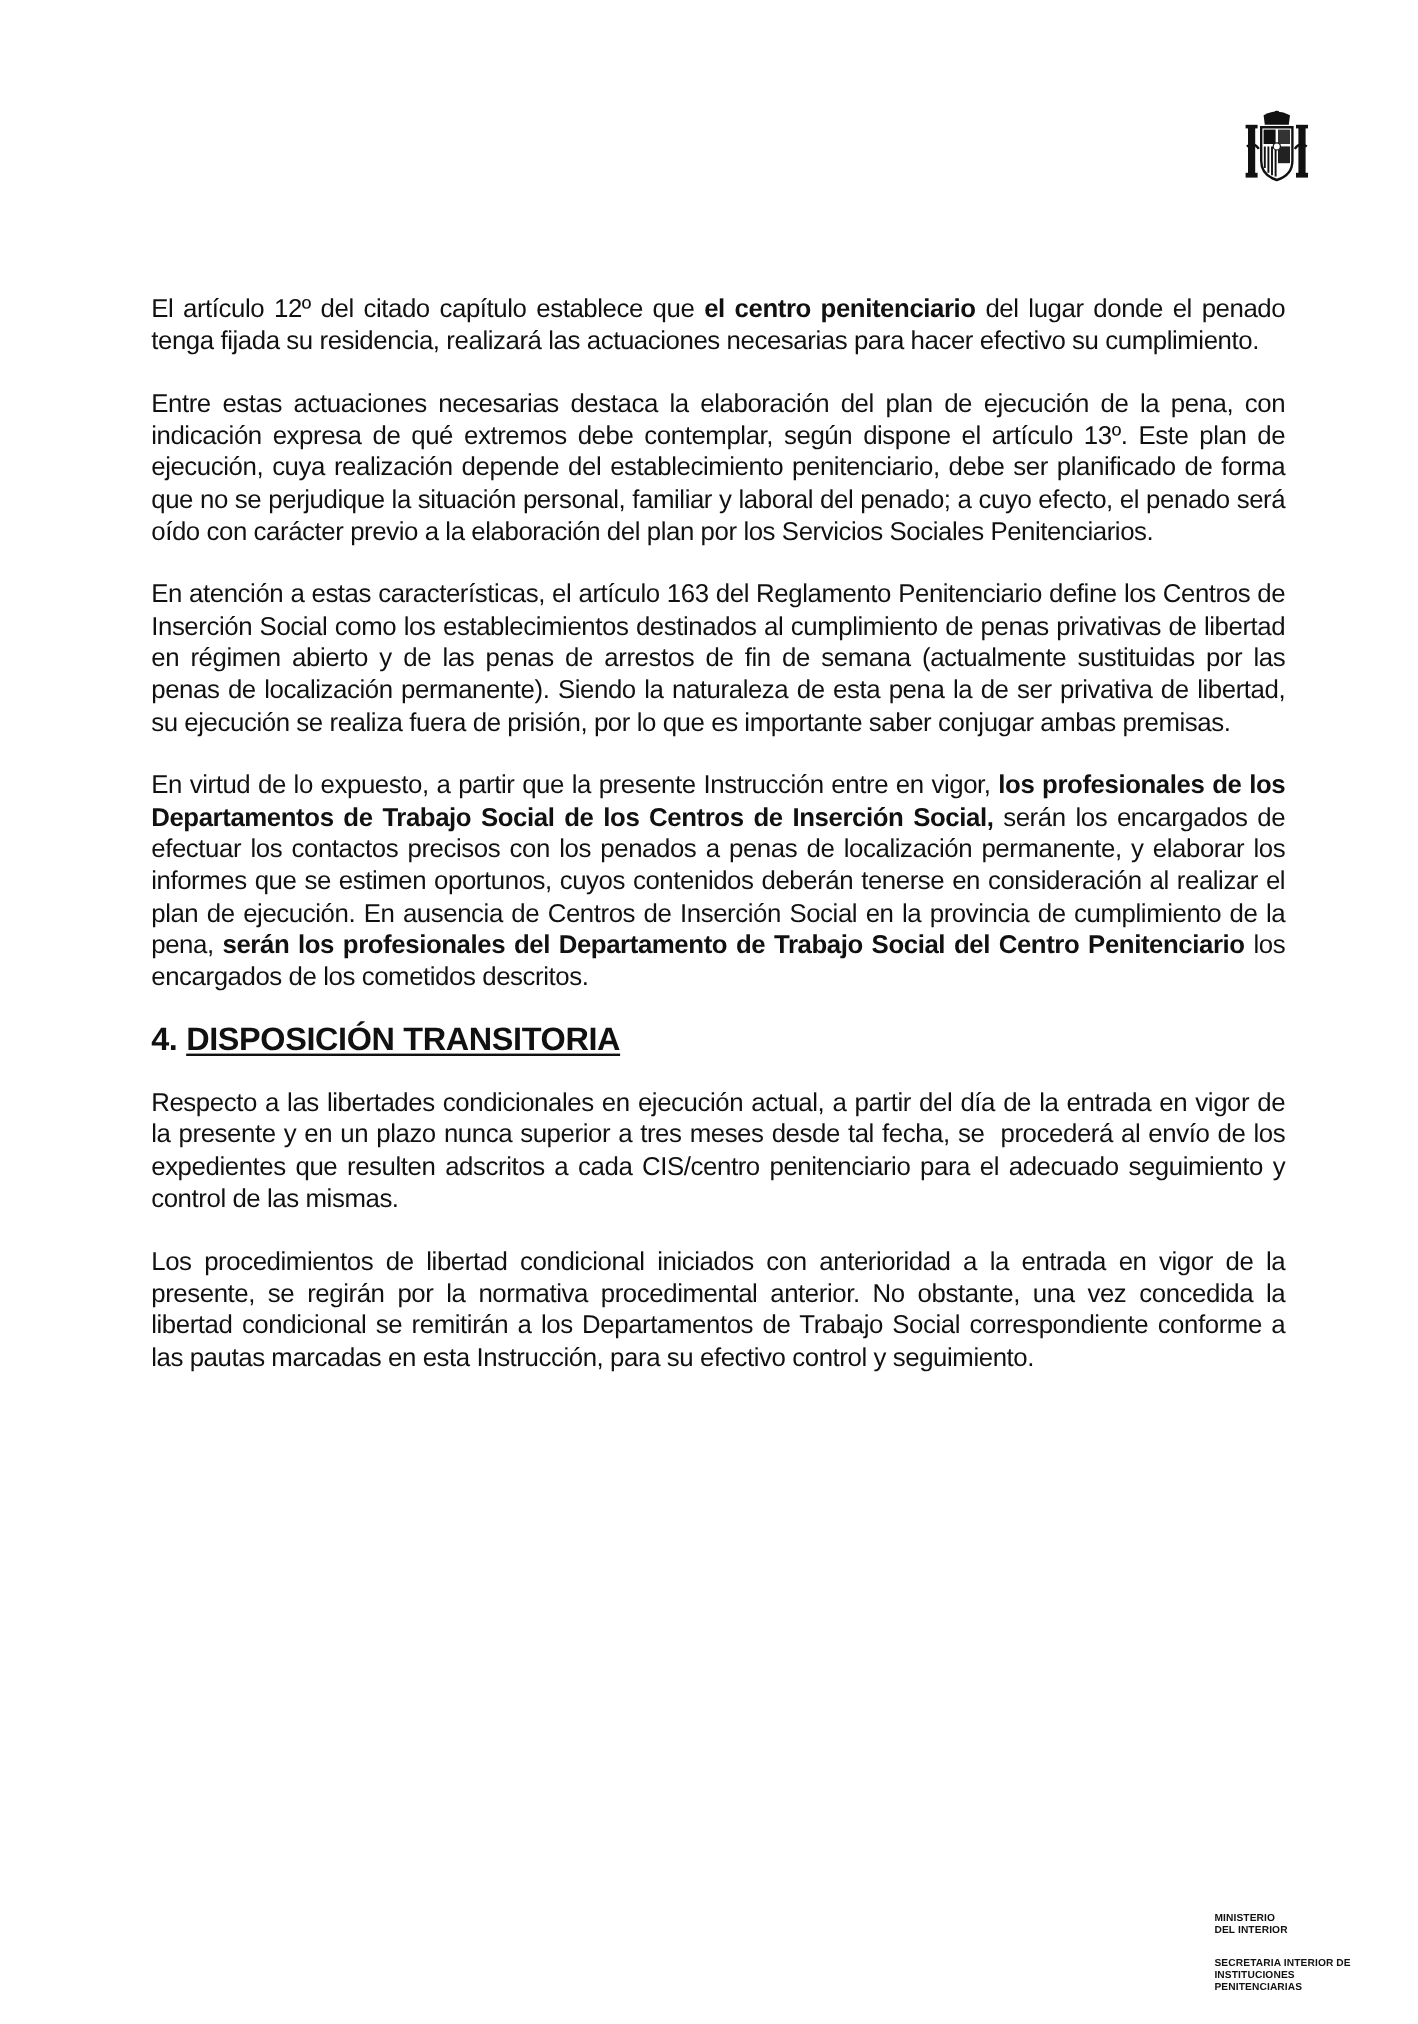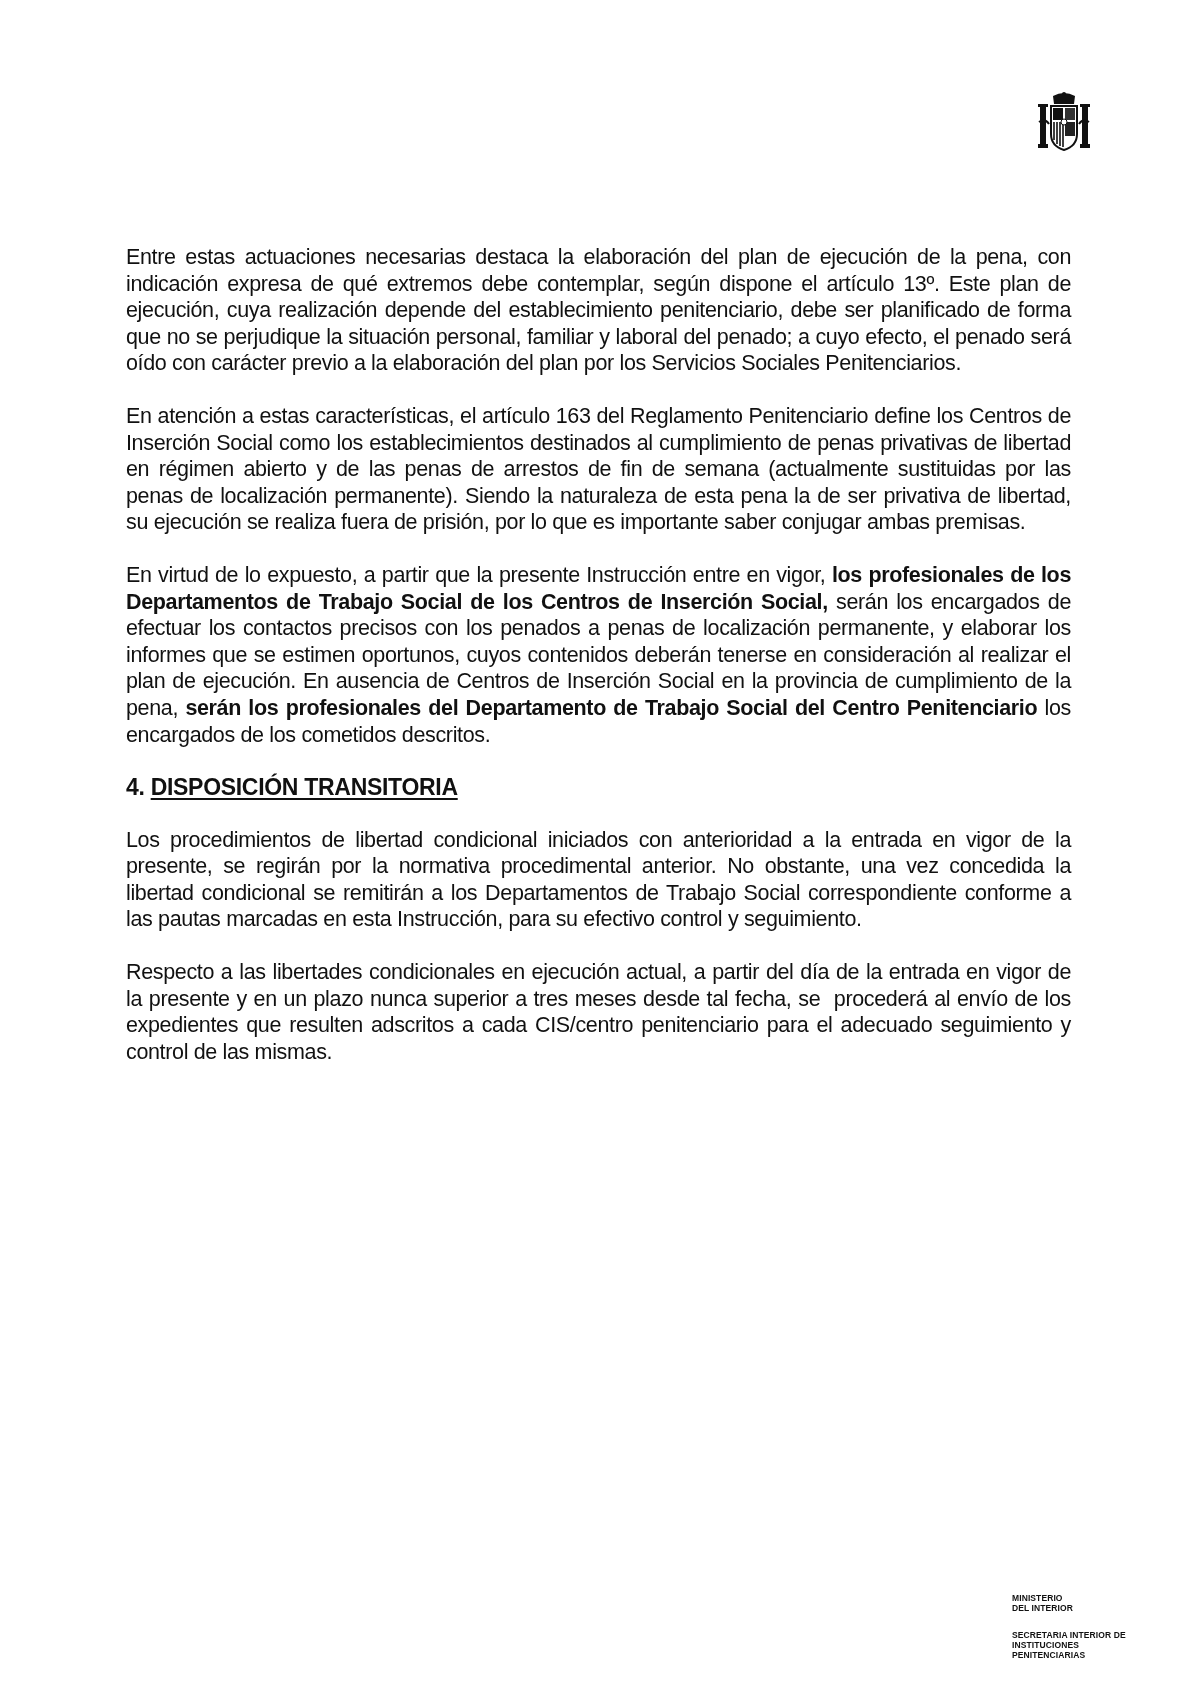--- a/index.html
+++ b/index.html
@@ -12,21 +12,21 @@
   }
   .content {
     position: absolute; left: 126px; top: 244px; width: 945px;
     font-size: 21.5px; line-height: 26.6px; letter-spacing: -0.35px;
   }
   .content p {
     margin: 0 0 26px 0; text-align: justify;
   }
   .content b { font-weight: bold; }
   .heading {
-    font-weight: bold; font-size: 23px; margin: 0 0 26px 0; letter-spacing: -0.3px;
+    font-weight: bold; font-size: 27px; margin: 0 0 26px 0; letter-spacing: -0.3px;
   }
   .heading .u { text-decoration: underline; text-decoration-thickness: 2px; text-underline-offset: 3px; }
   .footer {
     position: absolute; left: 1012px; top: 1593px; width: 180px;
     font-family: "Liberation Sans", sans-serif; font-weight: bold;
     font-size: 8.5px; line-height: 10px; color: #111; letter-spacing: 0.1px;
   }
   .footer .block { margin-bottom: 17px; }
 </style>
 </head>
@@ -50,31 +50,34 @@
     <path d="M14 14 H40 V42 Q40 54 27 58 Q14 54 14 42 Z" fill="#fff" stroke="#111" stroke-width="2"></path>
     <rect x="16" y="16" width="10" height="12" fill="#111"></rect>
     <rect x="28" y="16" width="10" height="12" fill="#333"></rect>
     <path d="M17 30 V48 M20 30 V52 M23 30 V54 M26 30 V55" stroke="#111" stroke-width="1.6"></path>
     <rect x="28" y="30" width="10" height="14" fill="#222"></rect>
     <circle cx="27" cy="30" r="3" fill="#fff" stroke="#111" stroke-width="1"></circle>
   </svg>
 </div>
 
 <div class="content">
+  <p>
+    <span>El artículo 12º del citado capítulo establece que </span><b>el centro penitenciario</b><span> del lugar donde el penado tenga fijada su residencia, realizará las actuaciones necesarias para hacer efectivo su cumplimiento.</span>
+  </p>
   <p>Entre estas actuaciones necesarias destaca la elaboración del plan de ejecución de la pena, con indicación expresa de qué extremos debe contemplar, según dispone el artículo 13º. Este plan de ejecución, cuya realización depende del establecimiento penitenciario, debe ser planificado de forma que no se perjudique la situación personal, familiar y laboral del penado; a cuyo efecto, el penado será oído con carácter previo a la elaboración del plan por los Servicios Sociales Penitenciarios.</p>
   <p>En atención a estas características, el artículo 163 del Reglamento Penitenciario define los Centros de Inserción Social como los establecimientos destinados al cumplimiento de penas privativas de libertad en régimen abierto y de las penas de arrestos de fin de semana (actualmente sustituidas por las penas de localización permanente). Siendo la naturaleza de esta pena la de ser privativa de libertad, su ejecución se realiza fuera de prisión, por lo que es importante saber conjugar ambas premisas.</p>
   <p>
     <span>En virtud de lo expuesto, a partir que la presente Instrucción entre en vigor, </span><b>los profesionales de los Departamentos de Trabajo Social de los Centros de Inserción Social,</b><span> serán los encargados de efectuar los contactos precisos con los penados a penas de localización permanente, y elaborar los informes que se estimen oportunos, cuyos contenidos deberán tenerse en consideración al realizar el plan de ejecución. En ausencia de Centros de Inserción Social en la provincia de cumplimiento de la pena, </span><b>serán los profesionales del Departamento de Trabajo Social del Centro Penitenciario</b><span> los encargados de los cometidos descritos.</span>
   </p>
 
   <div class="heading">
     <span>4. </span><span class="u">DISPOSICIÓN TRANSITORIA</span>
   </div>
+  <p style="white-space: pre-wrap;">Respecto a las libertades condicionales en ejecución actual, a partir del día de la entrada en vigor de la presente y en un plazo nunca superior a tres meses desde tal fecha, se  procederá al envío de los expedientes que resulten adscritos a cada CIS/centro penitenciario para el adecuado seguimiento y control de las mismas.</p>
   <p>Los procedimientos de libertad condicional iniciados con anterioridad a la entrada en vigor de la presente, se regirán por la normativa procedimental anterior. No obstante, una vez concedida la libertad condicional se remitirán a los Departamentos de Trabajo Social correspondiente conforme a las pautas marcadas en esta Instrucción, para su efectivo control y seguimiento.</p>
-  <p style="white-space: pre-wrap;">Respecto a las libertades condicionales en ejecución actual, a partir del día de la entrada en vigor de la presente y en un plazo nunca superior a tres meses desde tal fecha, se  procederá al envío de los expedientes que resulten adscritos a cada CIS/centro penitenciario para el adecuado seguimiento y control de las mismas.</p>
 
 </div>
 
 <div class="footer">
   <div class="block">
     <div>MINISTERIO</div>
     <div>DEL INTERIOR</div>
   </div>
   <div class="block">
     <div>SECRETARIA INTERIOR DE</div>

